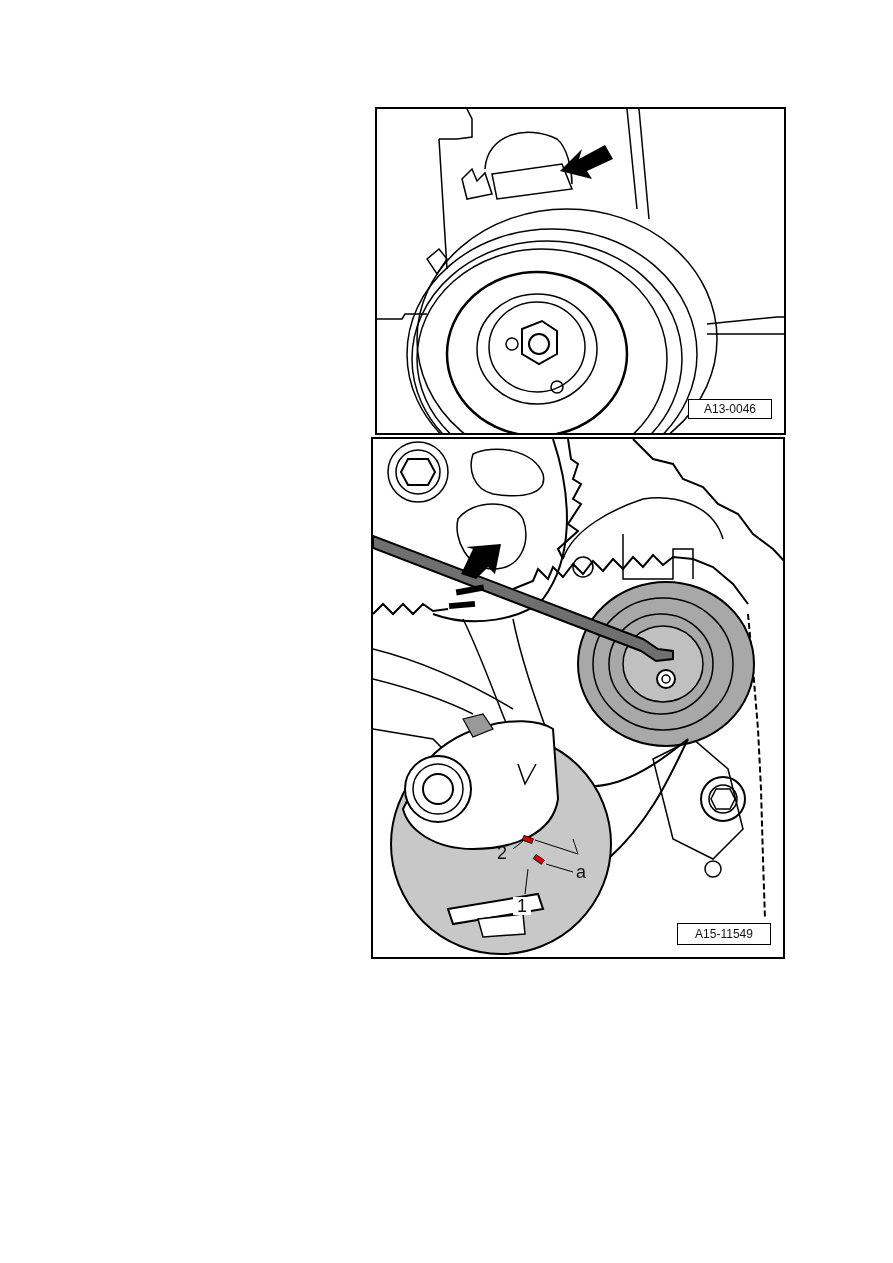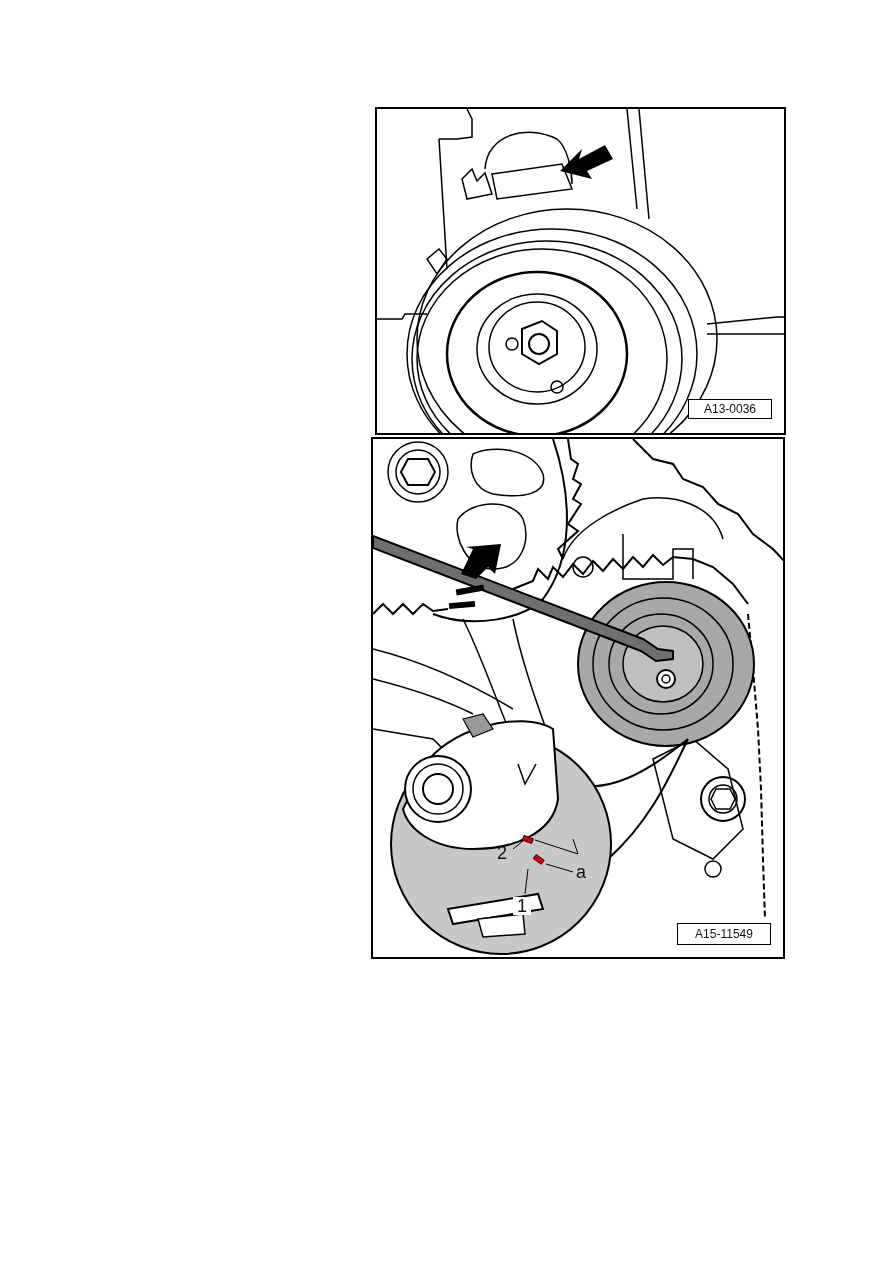--- a/index.html
+++ b/index.html
@@ -41,21 +41,21 @@
       <polygon points="145,220 165,212 180,222 180,245 162,255 145,245" stroke-width="2"></polygon>
       <circle cx="162" cy="235" r="10" stroke-width="2"></circle>
       <circle cx="135" cy="235" r="6"></circle>
       <circle cx="180" cy="278" r="6"></circle>
 
       <path d="M50,150 L62,140 L70,150 L60,165 Z"></path>
     </g>
 
     <polygon points="183,62 205,40 202,50 228,36 236,50 210,62 215,70" fill="#000"></polygon>
   </svg>
-  <div class="fig-id">A13-0036</div>
+  <div class="fig-id">A13-0046</div>
 </div>
 
 <div id="fig2" class="figure">
   <svg width="414" height="522" viewBox="0 0 414 522">
     <g fill="none" stroke="#000" stroke-width="1.5">
 
       <circle cx="45" cy="33" r="30"></circle>
       <circle cx="45" cy="33" r="22"></circle>
       <polygon points="35,20 55,20 62,33 55,46 35,46 28,33" stroke-width="2"></polygon>
 

